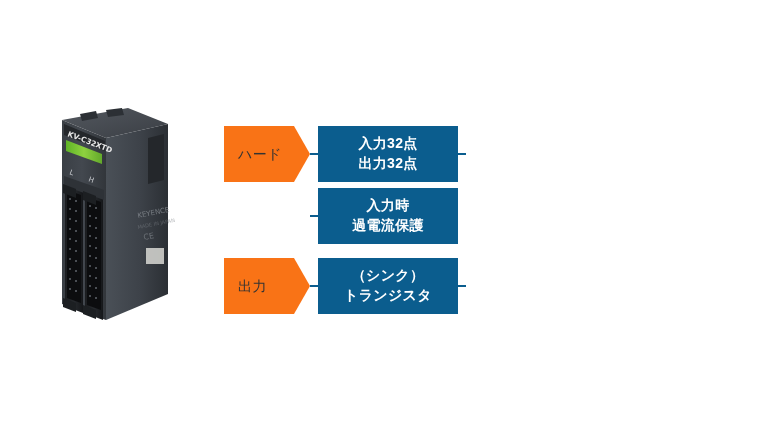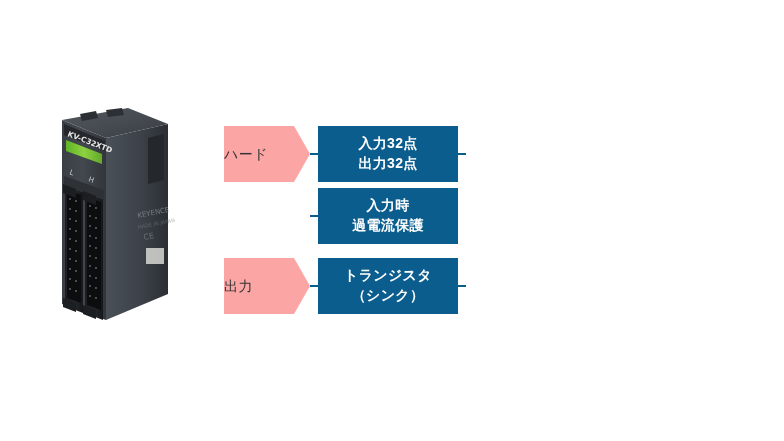--- a/index.html
+++ b/index.html
@@ -46,27 +46,28 @@
   .diagram-row.r1 { top: 62px; }
   .diagram-row.r2 { top: 124px; margin-top: 8px; }
 
   
   .chevron {
     position: absolute;
     left: 0;
     top: 0;
     width: 86px;
     height: 56px;
-    background: #fca5a5;
+    background: #f97316;
     -webkit-clip-path: polygon(0 0, 70px 0, 86px 50%, 70px 100%, 0 100%);
     clip-path: polygon(0 0, 70px 0, 86px 50%, 70px 100%, 0 100%);
     display: flex;
     align-items: center;
     justify-content: flex-start;
     box-sizing: border-box;
+    padding-left: 14px;
   }
   .chevron-label {
     font-size: 14px;
     color: #333333;
     letter-spacing: 0.5px;
     white-space: nowrap;
     line-height: 1;
   }
 
   
@@ -258,20 +259,20 @@
         <span class="box-line">過電流保護</span>
       </div>
     </div>
 
     <div class="diagram-row r2">
       <div class="chevron">
         <span class="chevron-label">出力</span>
       </div>
       <div class="connector c-lead"></div>
       <div class="blue-box col1">
+        <span class="box-line">（シンク）</span>
         <span class="box-line">トランジスタ</span>
-        <span class="box-line">（シンク）</span>
       </div>
       <div class="connector c-mid"></div>
     </div>
 
   </div>
 </div>
 
 </body></html>

